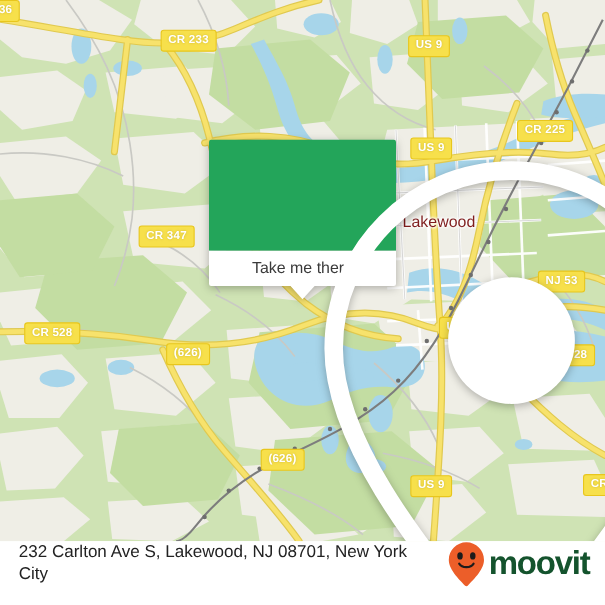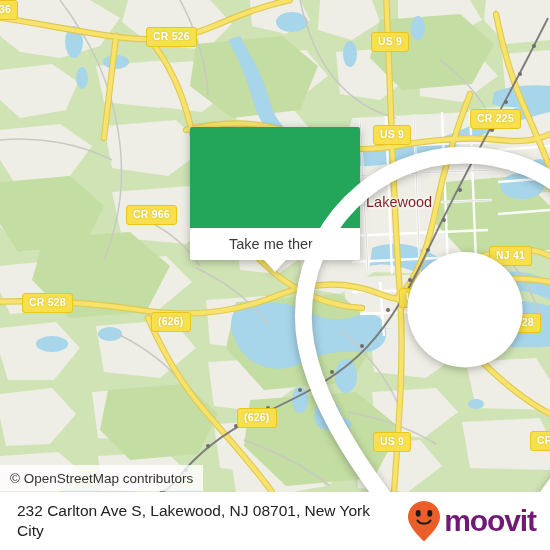--- a/index.html
+++ b/index.html
@@ -130,21 +130,21 @@
 
   
   #bottom-bar {
     position: absolute;
     left: 0;
     top: 492px;
     width: 550px;
     height: 58px;
     background: #ffffff;
     display: flex;
-    align-items: center;
+    align-items: flex-start;
     box-sizing: border-box;
     padding: 0 14px 0 17px;
   }
   #address {
     flex: 1 1 auto;
     font-family: "Liberation Sans", sans-serif;
     font-size: 15.5px;
     line-height: 20px;
     color: #222222;
     padding-right: 8px;
@@ -155,21 +155,21 @@
     display: flex;
     align-items: center;
     gap: 2px;
   }
   #brand-mark { display:block; }
   #brand-text {
     font-family: "Liberation Sans", sans-serif;
     font-size: 30px;
     font-weight: bold;
     letter-spacing: -1.1px;
-    color: #701a75;
+    color: #14532d;
     line-height: 1;
     margin-left: 1px;
   }
 </style>
 </head>
 <body>
 
 <div id="screen">
 
   <div id="map">
@@ -394,26 +394,26 @@
             <circle cx="208" cy="446" r="2"></circle>
           <circle cx="186" cy="470" r="2"></circle>
         </g>
 
       </g>
     </svg>
 
     <div class="place-label" style="left:366px; top:194px;">Lakewood</div>
 
     <div class="shield" style="left:-8px; top:0px;">36</div>
-    <div class="shield" style="left:146px; top:27px;">CR 526</div>
+    <div class="shield" style="left:146px; top:27px;">CR 233</div>
     <div class="shield" style="left:371px; top:32px;">US 9</div>
     <div class="shield" style="left:373px; top:125px;">US 9</div>
     <div class="shield" style="left:470px; top:109px;">CR 225</div>
-    <div class="shield" style="left:126px; top:205px;">CR 966</div>
-    <div class="shield" style="left:489px; top:246px;">NJ 41</div>
+    <div class="shield" style="left:126px; top:205px;">CR 347</div>
+    <div class="shield" style="left:489px; top:246px;">NJ 53</div>
     <div class="shield" style="left:22px; top:293px;">CR 528</div>
     <div class="shield" style="left:399px; top:288px;">US 9</div>
     <div class="shield" style="left:490px; top:313px;">CR 528</div>
     <div class="shield" style="left:151px; top:312px;">(626)</div>
     <div class="shield" style="left:237px; top:408px;">(626)</div>
     <div class="shield" style="left:373px; top:432px;">US 9</div>
     <div class="shield" style="left:530px; top:431px;">CR</div>
 
     <div id="popup">
       <div id="popup-head">
@@ -423,23 +423,20 @@
             <circle cx="28" cy="26" r="8.2" fill="#ffffff"></circle>
           </svg>
         </span>
       </div>
       <div id="popup-foot">
         <span id="popup-label">Take me there</span>
       </div>
       <div id="popup-tail"></div>
     </div>
 
-    <div id="attribution">
-      <span>© OpenStreetMap contributors</span>
-    </div>
   </div>
 
   <div id="bottom-bar">
     <div id="address">232 Carlton Ave S, Lakewood, NJ 08701, New York City</div>
     <div id="brand">
       <span>
         <svg id="brand-mark" width="34" height="42" viewBox="0 0 34 42" xmlns="http://www.w3.org/2000/svg">
           <path d="M17 1 C8.2 1 1 8.2 1 17 C1 26.5 12.5 36.5 15.6 40.2 C16.3 41.1 17.7 41.1 18.4 40.2 C21.5 36.5 33 26.5 33 17 C33 8.2 25.8 1 17 1 Z" fill="#ec5e29"></path>
           <ellipse cx="11.2" cy="13.4" rx="2.5" ry="3.3" fill="#1b1b1b"></ellipse>
           <ellipse cx="22.8" cy="13.4" rx="2.5" ry="3.3" fill="#1b1b1b"></ellipse>

